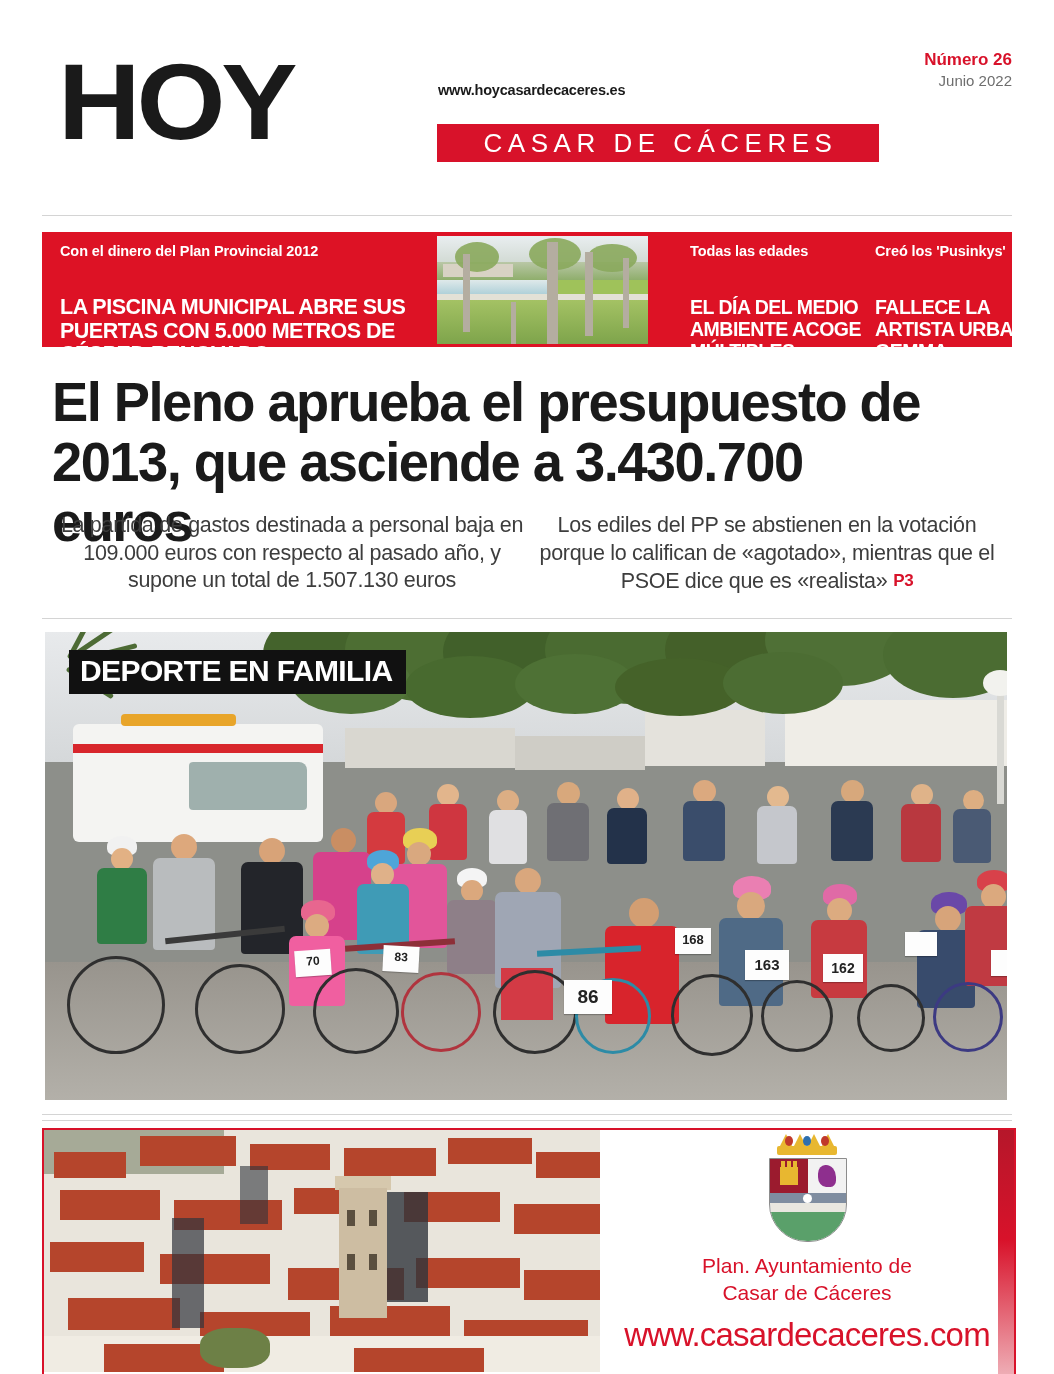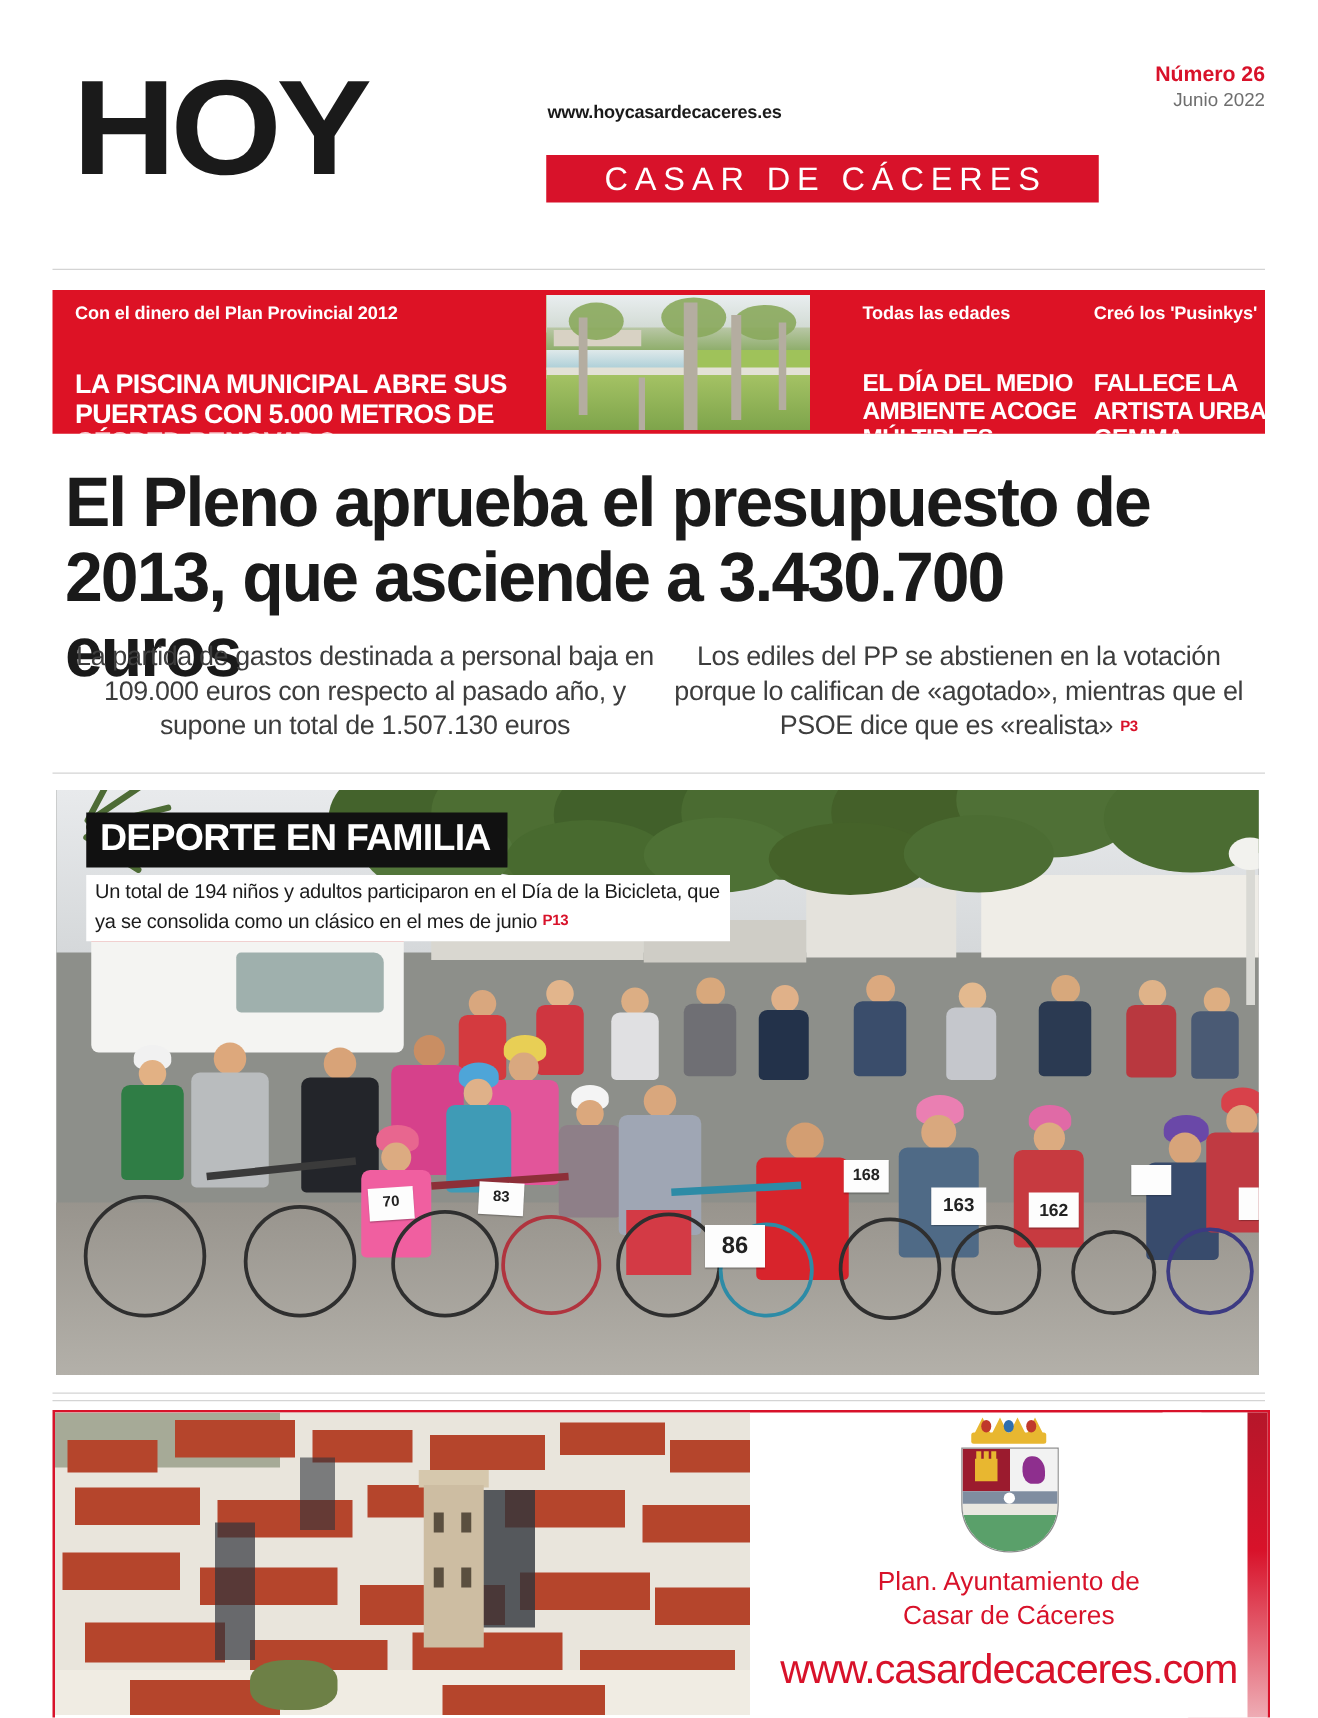--- a/index.html
+++ b/index.html
@@ -98,21 +98,21 @@
     transform:scaleX(0.97);transform-origin:left top;
   }
   .subheads{position:absolute;left:52px;top:512px;width:960px;}
   .sub-col{
     display:inline-block;vertical-align:top;
     font-size:21.5px;line-height:27.5px;color:#3d3d3d;
     font-weight:300;letter-spacing:-0.3px;text-align:center;
   }
   .sub-a{width:480px;}
   .sub-b{width:470px;}
-  .pgref{color:#d8122a;font-size:12px;font-weight:bold;vertical-align:2px;}
+  .pgref{color:#d8122a;font-size:17px;font-weight:bold;vertical-align:2px;}
 
   
   .photo-block{
     position:absolute;left:45px;top:632px;width:962px;height:468px;
     overflow:hidden;background:#8d8f8a;
   }
   .ph-sky{position:absolute;left:0;top:0;width:962px;height:130px;
     background:linear-gradient(#e8eaec,#d5d8da);}
   .ph-trees{position:absolute;left:0;top:0;width:962px;height:150px;}
   .leaf{position:absolute;border-radius:50%;background:#4f6f33;}
@@ -413,21 +413,20 @@
     <div class="bib" style="left:250px;top:318px;width:36px;height:26px;transform:rotate(-4deg);">70</div>
     <div class="bib" style="left:338px;top:314px;width:36px;height:26px;transform:rotate(3deg);">83</div>
     <div class="bib" style="left:519px;top:348px;width:48px;height:34px;font-size:19px;line-height:1.8;">86</div>
     <div class="bib" style="left:700px;top:318px;width:44px;height:30px;font-size:15px;line-height:2;">163</div>
     <div class="bib" style="left:778px;top:322px;width:40px;height:28px;font-size:14px;line-height:2;">162</div>
     <div class="bib" style="left:630px;top:296px;width:36px;height:26px;font-size:13px;">168</div>
     <div class="bib" style="left:946px;top:318px;width:34px;height:26px;"></div>
     <div class="bib" style="left:860px;top:300px;width:32px;height:24px;"></div>
 
     <div class="photo-label">DEPORTE EN FAMILIA</div>
-    <div class="photo-caption"><span>Un total de 194 niños y adultos participaron en el Día de la Bicicleta, que ya se consolida como un clásico en el mes de junio</span> <span class="pgref">P13</span></div>
   </div>
 
   <div class="rule" style="left:42px;top:1114px;width:970px;"></div>
   <div class="rule" style="left:42px;top:1120px;width:970px;"></div>
 
   <div class="ad">
 
     <div class="ad-photo">
       <div class="wall" style="left:0;top:0;width:556px;height:242px;background:#e9e5dc;"></div>
       <div class="shadow" style="left:0;top:0;width:180px;height:44px;background:#6f7a5e;opacity:.55;"></div>

